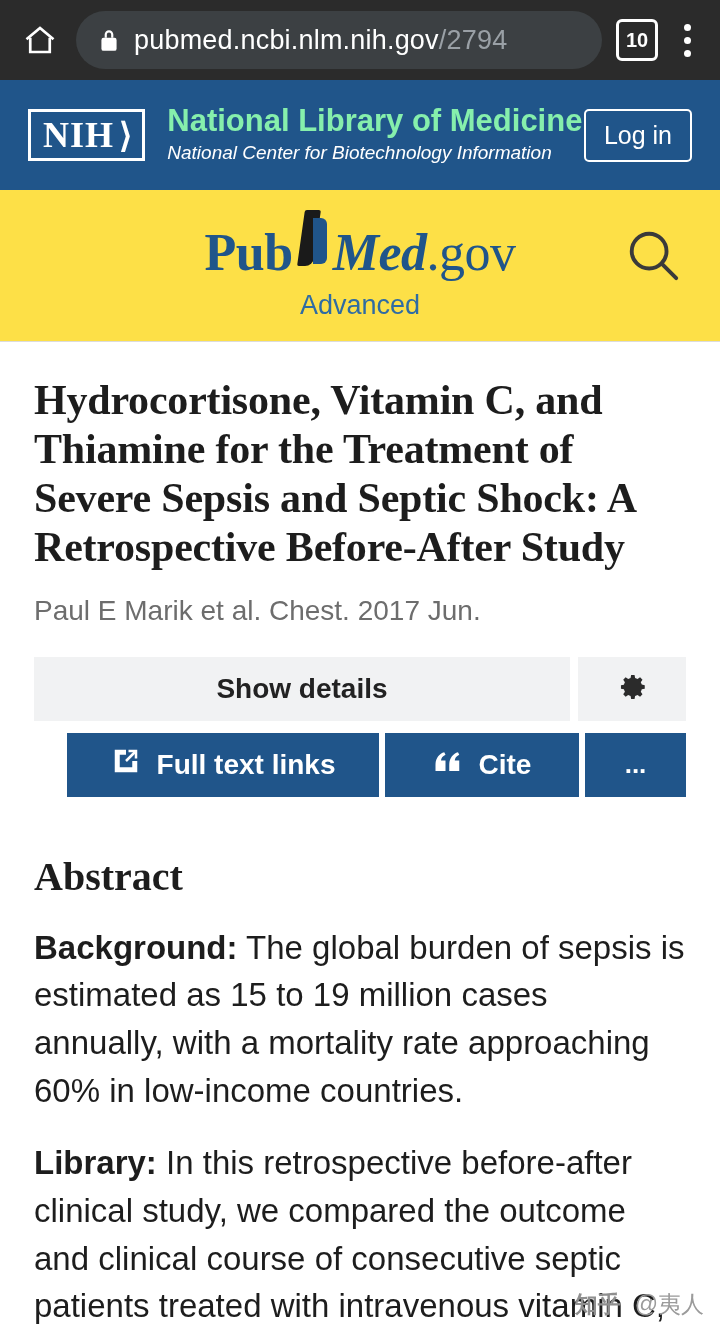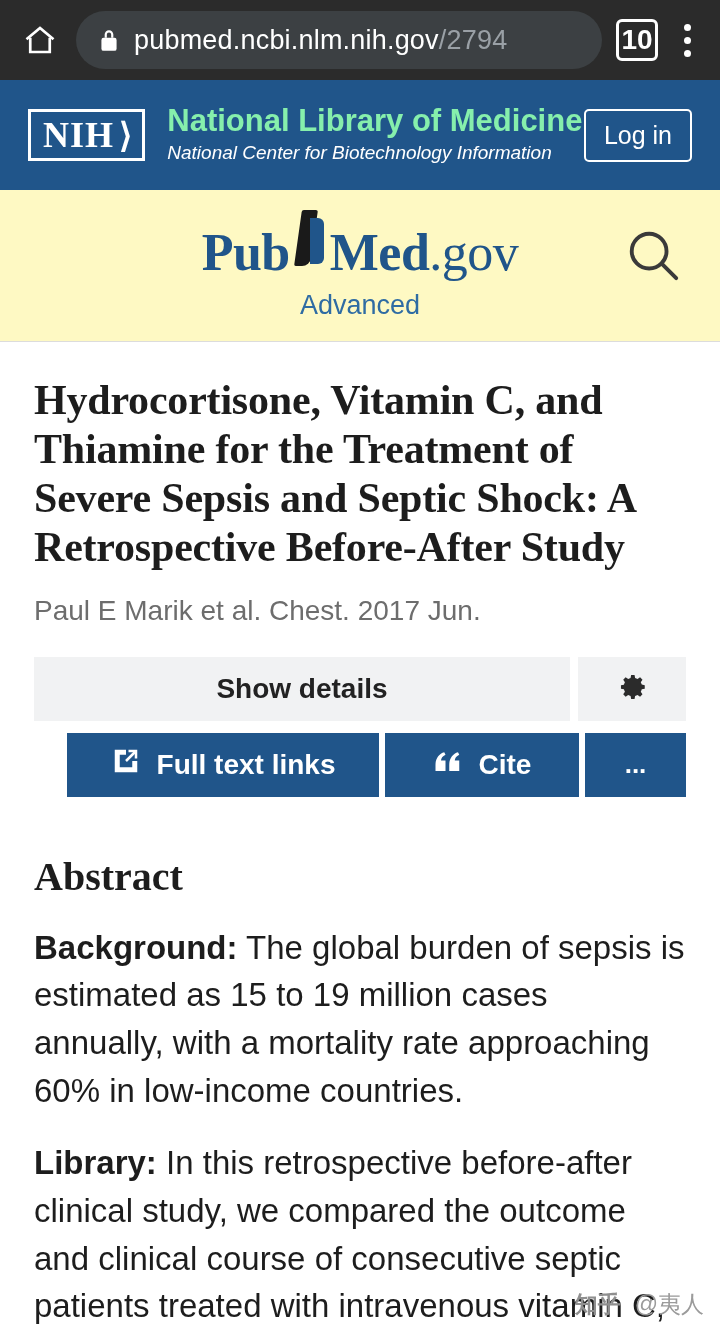--- a/index.html
+++ b/index.html
@@ -45,21 +45,21 @@
     text-overflow: clip;
     letter-spacing: 0.2px;
   }
   .url-text .url-path { color: #9aa0a6; }
   .tab-count {
     flex: 0 0 42px;
     width: 42px; height: 42px;
     border: 3px solid #ffffff;
     border-radius: 6px;
     color: #ffffff;
-    font-size: 28px;
+    font-size: 20px;
     font-weight: bold;
     display: flex; align-items: center; justify-content: center;
   }
   .menu-dots {
     flex: 0 0 30px;
     width: 30px; height: 44px;
     display: flex; flex-direction: column; align-items: center; justify-content: center;
     gap: 6px;
   }
   .menu-dots span {
@@ -118,21 +118,21 @@
     color: #ffffff;
     font-size: 25px;
     padding: 10px 18px;
     border-radius: 5px;
     background: transparent;
     white-space: nowrap;
   }
 
   
   .pm-band {
-    background: #fef9c3;
+    background: #fde047;
     height: 152px;
     position: relative;
     border-bottom: 1px solid #dcdcdc;
   }
   .pm-logo-wrap {
     position: absolute;
     left: 0; right: 0;
     top: 26px;
     display: flex;
     align-items: center;
@@ -164,21 +164,21 @@
     border-radius: 2px 2px 8px 2px;
   }
   .pm-logo .pm-mark::after {
     content: "";
     position: absolute;
     left: 18px; top: 2px;
     width: 14px; height: 46px;
     background: #20558a;
     border-radius: 0 6px 6px 0;
   }
-  .pm-logo .pm-med { font-weight: bold; }
+  .pm-logo .pm-med { font-weight: bold; font-style: italic; }
   .pm-logo .pm-gov { font-weight: normal; }
   .pm-search-icon {
     position: absolute;
     right: 38px;
     top: 36px;
   }
   .pm-advanced {
     position: absolute;
     left: 0; right: 0;
     top: 100px;

